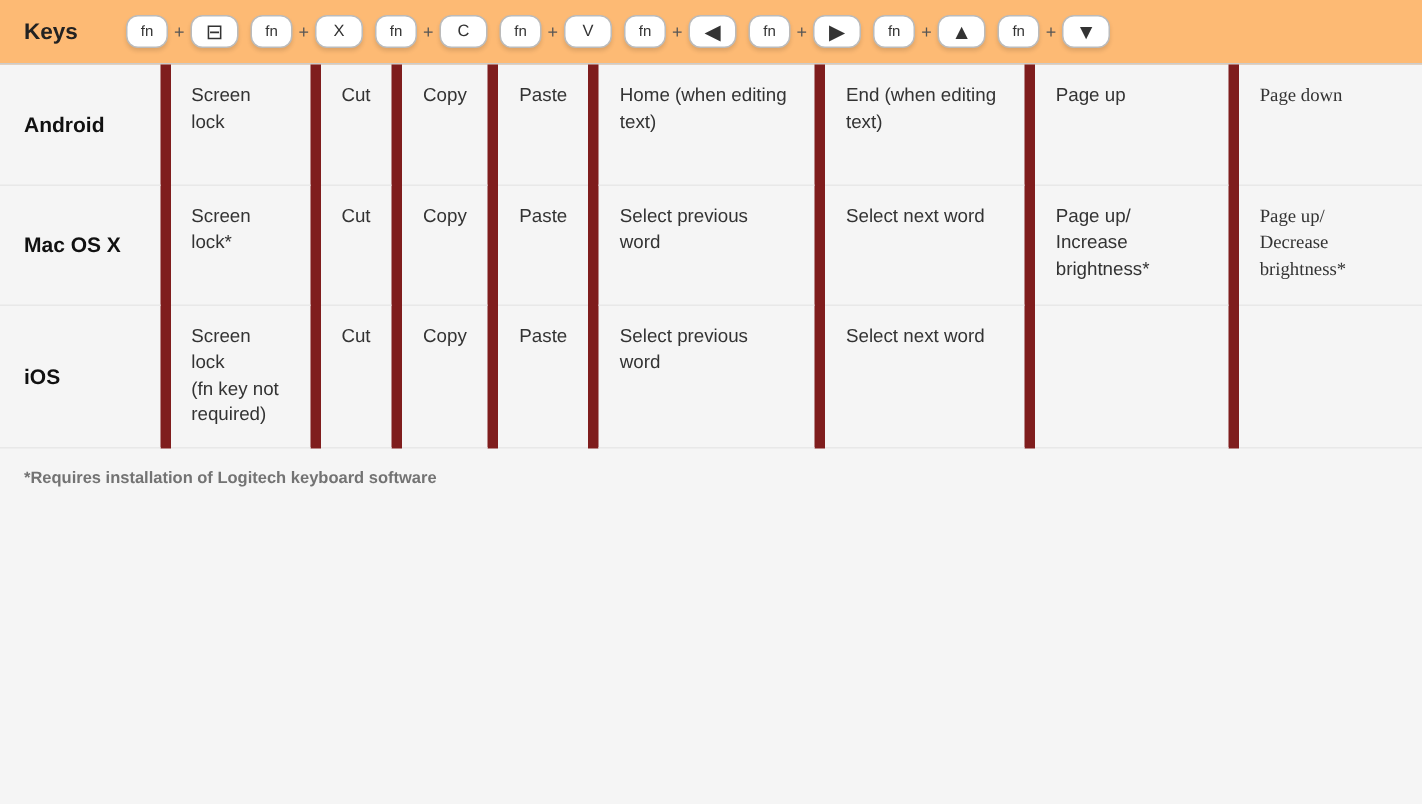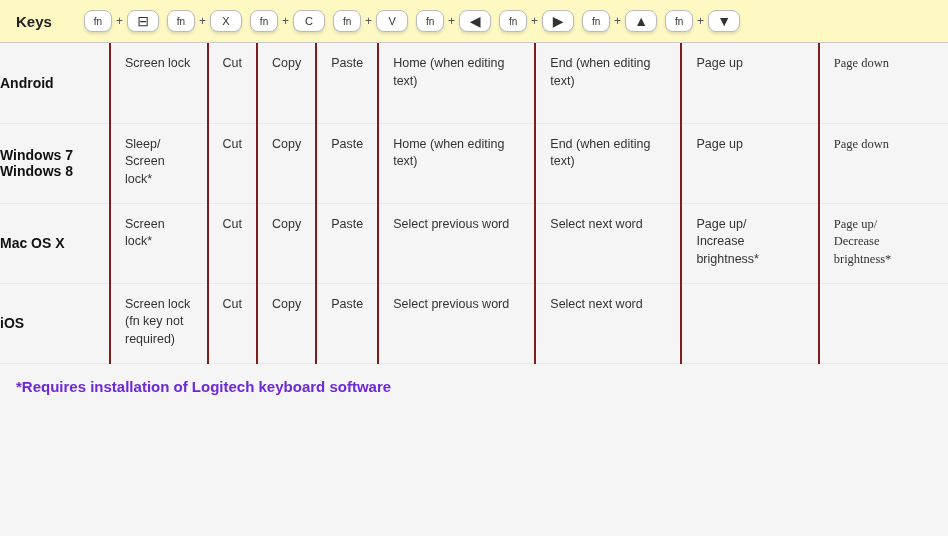--- a/index.html
+++ b/index.html
@@ -14,21 +14,21 @@
       width: 948px;
       min-height: 536px;
       background: #f5f5f5;
       padding: 0;
     }
 
     
     .keys-header {
       display: flex;
       align-items: center;
-      background: #fef9c3;
+      background: #fdba74;
       padding: 10px 16px;
       gap: 0;
       border-bottom: 1px solid #ccc;
     }
 
     .keys-label {
       font-size: 15px;
       font-weight: 600;
       color: #222;
       min-width: 60px;
@@ -83,55 +83,55 @@
     }
 
     table {
       width: 100%;
       border-collapse: collapse;
     }
 
     th, td {
       padding: 12px 14px;
       vertical-align: top;
-      border-right: 2px solid #7f1d1d;
+      border-right: 7px solid #7f1d1d;
       border-bottom: 1px solid #e8e8e8;
     }
 
     td:last-child, th:last-child {
       border-right: none;
       font-family: Liberation Serif, serif;
     }
 
     .os-col {
       font-size: 14px;
       font-weight: 700;
       color: #111;
       width: 110px;
-      padding-left: 0;
+      padding-left: 16px;
       vertical-align: middle;
     }
 
     .action-col {
       color: #333;
       font-size: 12.5px;
       line-height: 1.4;
     }
 
     .row-android td,
     .row-win td,
     .row-macosx td,
     .row-ios td {
       height: 80px;
     }
 
     .footnote {
       padding: 14px 16px;
-      font-size: 15px;
-      color: #6d28d9;
+      font-size: 11px;
+      color: #737373;
     }
 
     .footnote em {
       font-style: normal;
       font-weight: 600;
     }
   </style>
 </head>
 <body>
 
@@ -198,31 +198,20 @@
           <td class="action-col">Screen lock</td>
           <td class="action-col">Cut</td>
           <td class="action-col">Copy</td>
           <td class="action-col">Paste</td>
           <td class="action-col">Home (when editing text)</td>
           <td class="action-col">End (when editing text)</td>
           <td class="action-col">Page up</td>
           <td class="action-col">Page down</td>
         </tr>
 
-        <tr class="row-win">
-          <td class="os-col">Windows 7<br>Windows 8</td>
-          <td class="action-col">Sleep/<br>Screen lock*</td>
-          <td class="action-col">Cut</td>
-          <td class="action-col">Copy</td>
-          <td class="action-col">Paste</td>
-          <td class="action-col">Home (when editing text)</td>
-          <td class="action-col">End (when editing text)</td>
-          <td class="action-col">Page up</td>
-          <td class="action-col">Page down</td>
-        </tr>
 
         <tr class="row-macosx">
           <td class="os-col">Mac OS X</td>
           <td class="action-col">Screen lock*</td>
           <td class="action-col">Cut</td>
           <td class="action-col">Copy</td>
           <td class="action-col">Paste</td>
           <td class="action-col">Select previous word</td>
           <td class="action-col">Select next word</td>
           <td class="action-col">Page up/<br>Increase brightness*</td>

